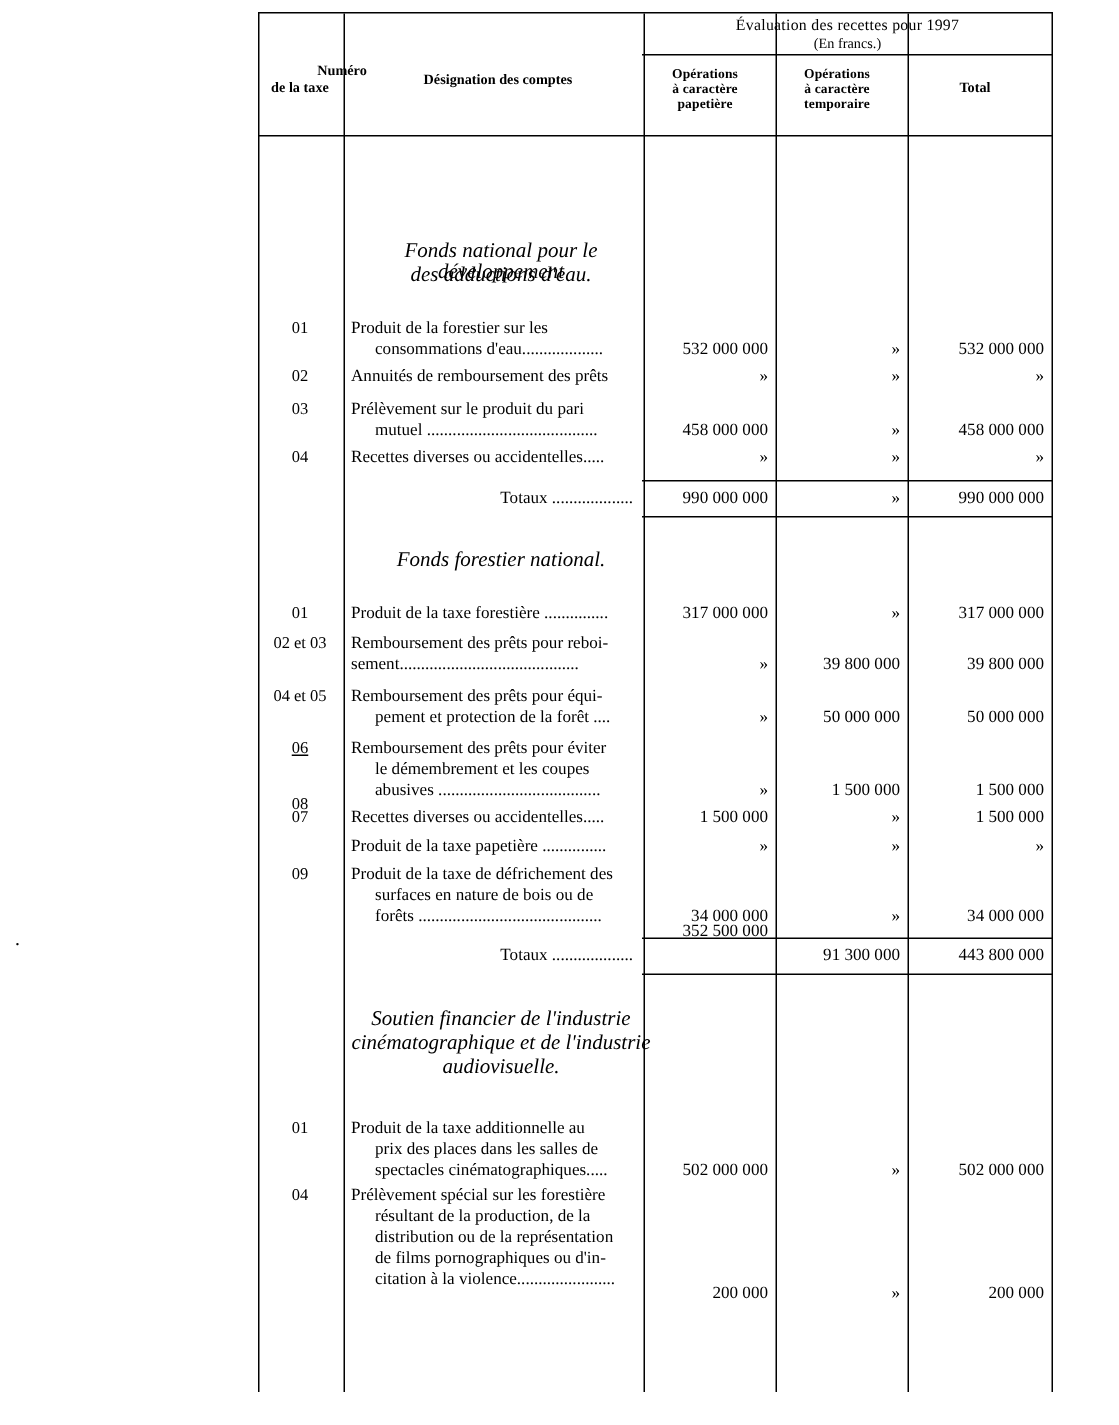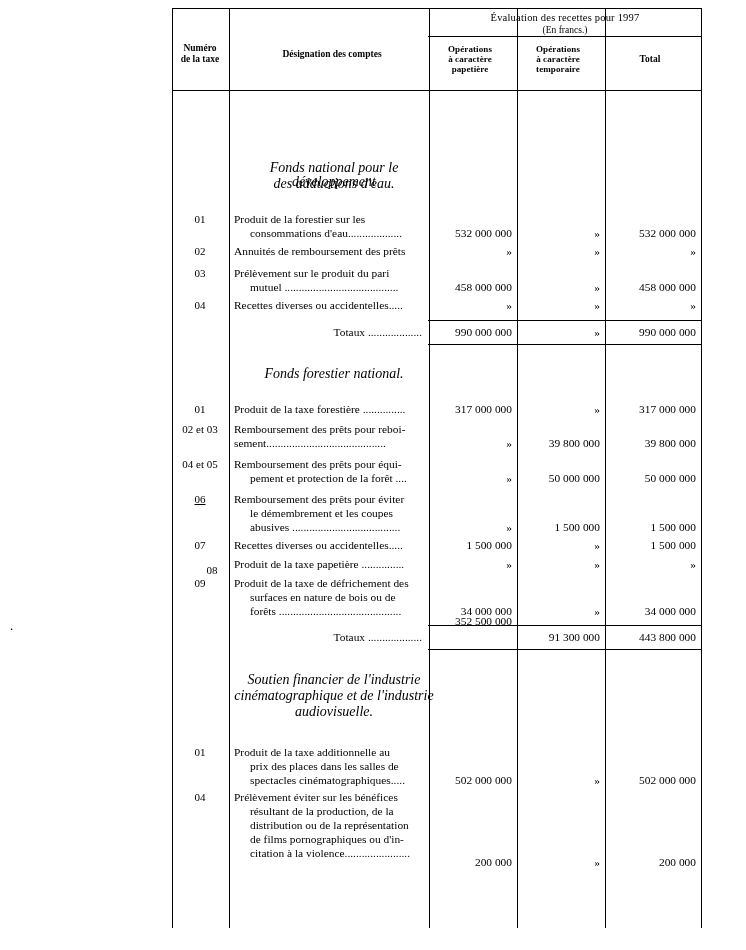--- a/index.html
+++ b/index.html
@@ -137,21 +137,21 @@
     <div class="vrule" style="left:432px;"></div>
   </div>
 
   <div class="hdr-hline" style="left:428px; top:36px; width:274px;"></div>
 
   <div class="hdr-hline" style="left:172px; top:90px; width:530px; border-top-width:1.6px;"></div>
 
   <div class="hdr-label t-eval" style="left:428px; top:12px; width:274px;">Évaluation des recettes pour 1997</div>
   <div class="hdr-label t-enfr" style="left:428px; top:25px; width:274px;">(En francs.)</div>
 
-  <div class="hdr-label t-colhead-norm" style="left:172px; top:43px; width:56px;">Numéro</div>
+  <div class="hdr-label t-colhead-norm" style="left:172px; top:43px; width:56px;padding-left:28px;">Numéro</div>
   <div class="hdr-label t-colhead-norm" style="left:172px; top:54px; width:56px;">de la taxe</div>
 
   <div class="hdr-label t-colhead-norm" style="left:234px; top:49px; width:196px;">Désignation des comptes</div>
 
   <div class="hdr-label t-colhead" style="left:428px; top:44px; width:84px;">Opérations</div>
   <div class="hdr-label t-colhead" style="left:428px; top:54px; width:84px;">à caractère</div>
   <div class="hdr-label t-colhead" style="left:428px; top:64px; width:84px;">papetière</div>
 
   <div class="hdr-label t-colhead" style="left:516px; top:44px; width:84px;">Opérations</div>
   <div class="hdr-label t-colhead" style="left:516px; top:54px; width:84px;">à caractère</div>
@@ -224,21 +224,21 @@
   <div class="cell c-def" style="top:520px;">»</div>
   <div class="cell c-temp" style="top:520px;">1 500 000</div>
   <div class="cell c-tot" style="top:520px;">1 500 000</div>
 
   <div class="cell c-num" style="top:538px;">07</div>
   <div class="cell c-desc" style="top:538px;">Recettes diverses ou accidentelles.....</div>
   <div class="cell c-def" style="top:538px;">1 500 000</div>
   <div class="cell c-temp" style="top:538px;">»</div>
   <div class="cell c-tot" style="top:538px;">1 500 000</div>
 
-  <div class="cell c-num" style="top:563px;margin-left:12px;">08</div>
+  <div class="cell c-num" style="top:529px;">08</div>
   <div class="cell c-desc" style="top:557px;">Produit de la taxe papetière ...............</div>
   <div class="cell c-def" style="top:557px;">»</div>
   <div class="cell c-temp" style="top:557px;">»</div>
   <div class="cell c-tot" style="top:557px;">»</div>
 
   <div class="cell c-num" style="top:576px;">09</div>
   <div class="cell c-desc" style="top:576px;">Produit de la taxe de défrichement des</div>
   <div class="cell c-desc pad-l" style="top:590px;">surfaces en nature de bois ou de</div>
   <div class="cell c-desc pad-l" style="top:604px;">forêts ...........................................</div>
   <div class="cell c-def" style="top:604px;">34 000 000</div>
@@ -258,21 +258,21 @@
 
   <div class="cell c-num" style="top:745px;">01</div>
   <div class="cell c-desc" style="top:745px;">Produit de la taxe additionnelle au</div>
   <div class="cell c-desc pad-l" style="top:759px;">prix des places dans les salles de</div>
   <div class="cell c-desc pad-l" style="top:773px;">spectacles cinématographiques.....</div>
   <div class="cell c-def" style="top:773px;">502 000 000</div>
   <div class="cell c-temp" style="top:773px;">»</div>
   <div class="cell c-tot" style="top:773px;">502 000 000</div>
 
   <div class="cell c-num" style="top:790px;">04</div>
-  <div class="cell c-desc" style="top:790px;">Prélèvement éviter sur les bénéfices</div>
+  <div class="cell c-desc" style="top:790px;">Prélèvement spécial sur les forestière</div>
   <div class="cell c-desc pad-l" style="top:818px;">distribution ou de la représentation</div>
   <div class="cell c-desc pad-l" style="top:804px;">résultant de la production, de la</div>
   <div class="cell c-desc pad-l" style="top:832px;">de films pornographiques ou d'in-</div>
   <div class="cell c-desc pad-l" style="top:846px;">citation à la violence.......................</div>
   <div class="cell c-def" style="top:855px;">200 000</div>
   <div class="cell c-temp" style="top:855px;">»</div>
   <div class="cell c-tot" style="top:855px;">200 000</div>
 
 </div>
 

